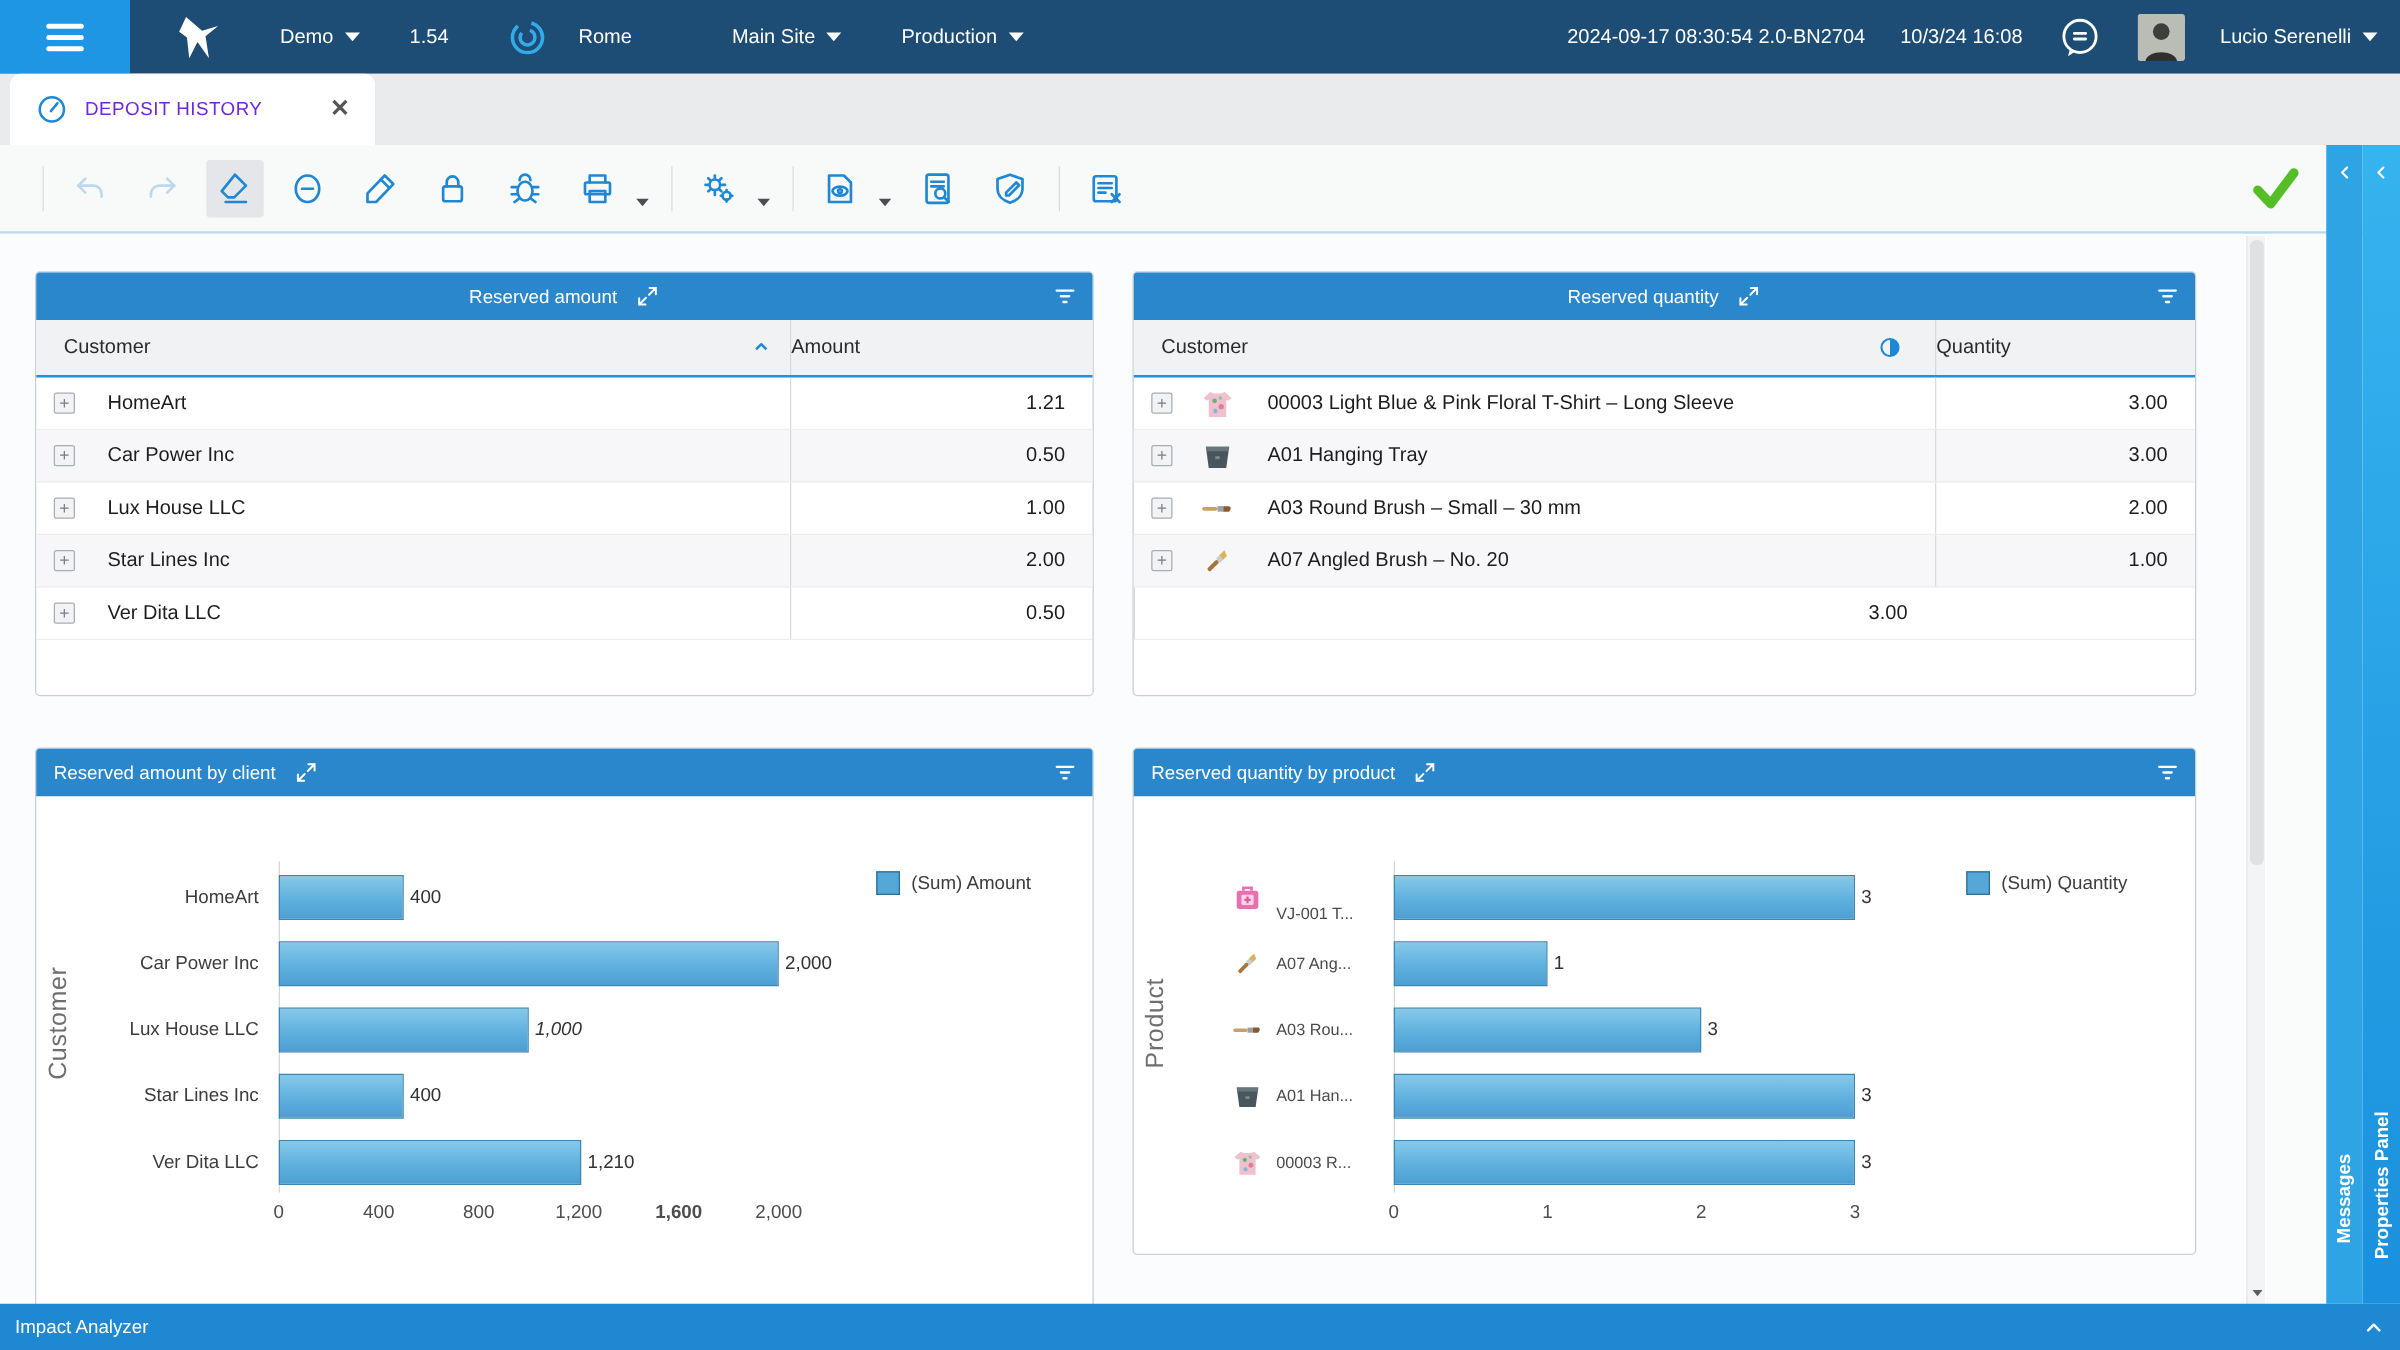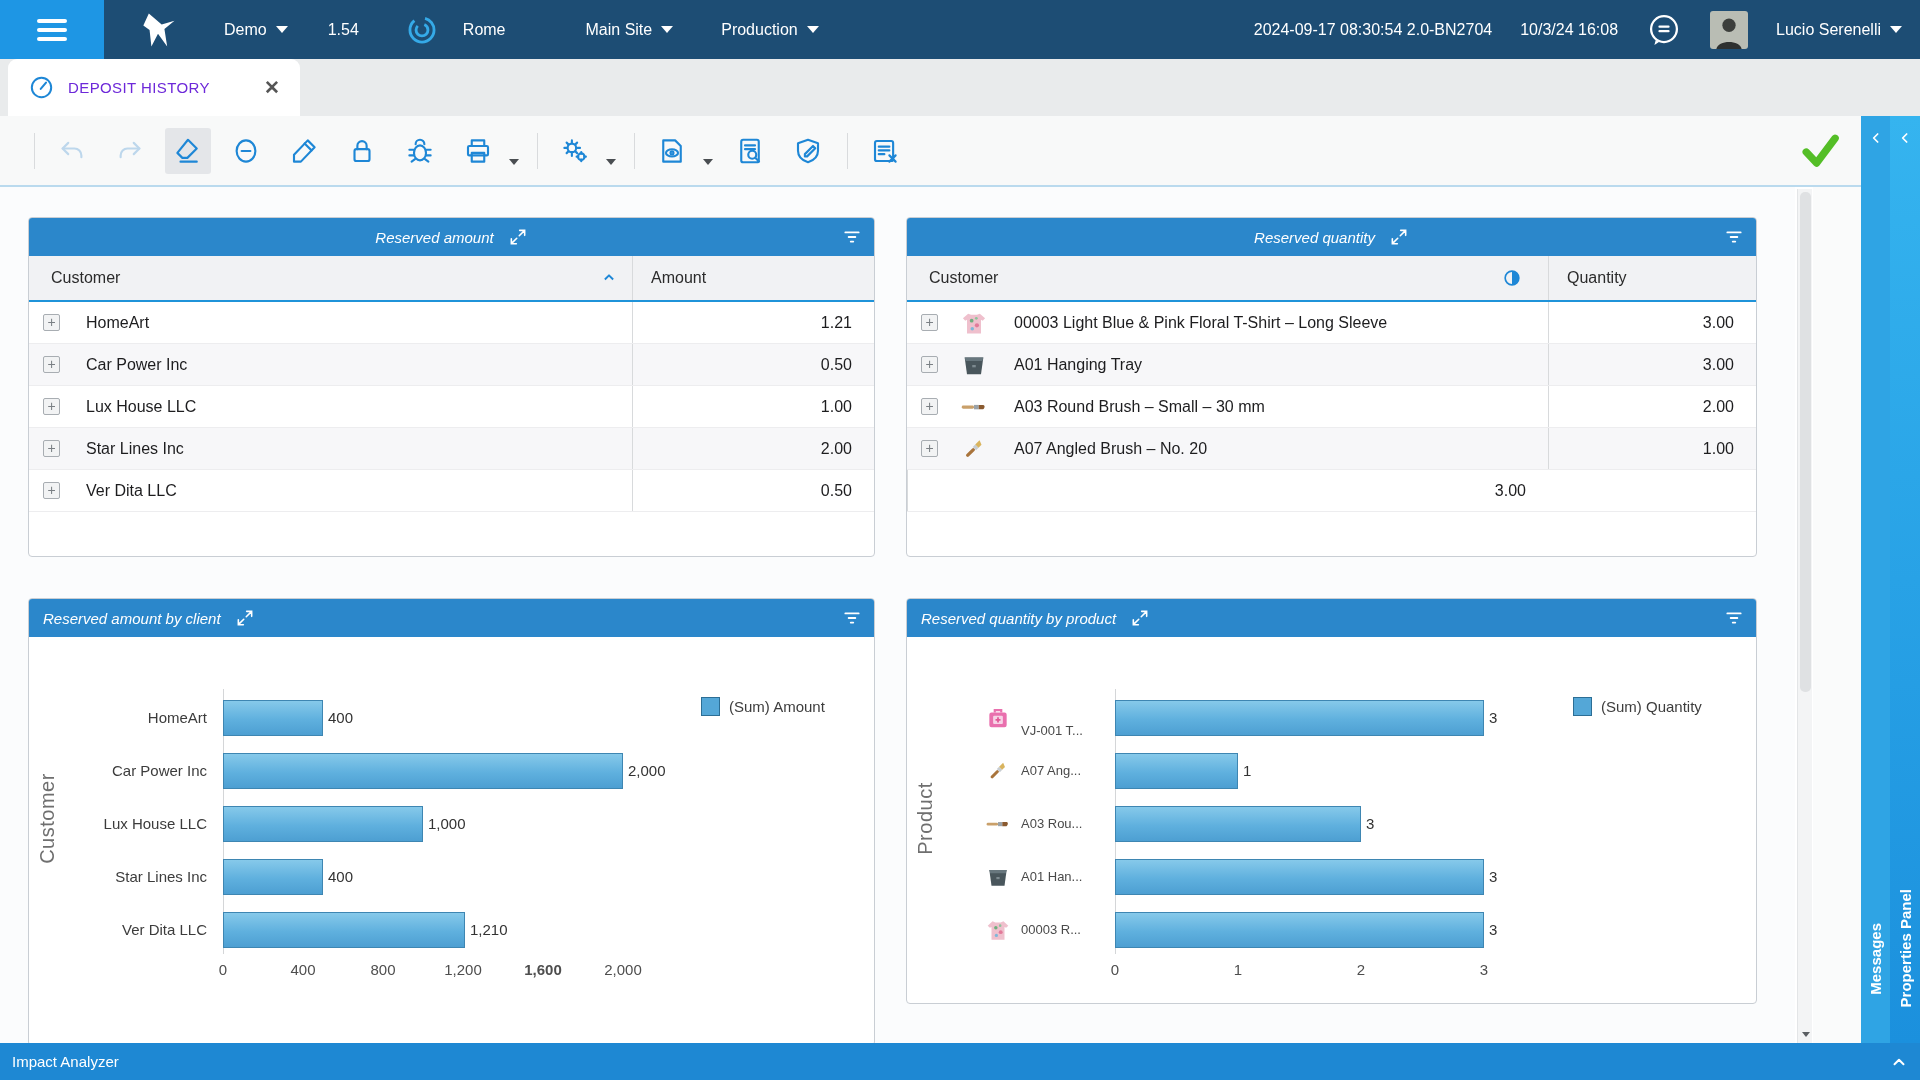--- a/index.html
+++ b/index.html
@@ -42,33 +42,33 @@
   .confirm { position:absolute; left:1798px; top:128px; width:44px; height:44px; cursor:pointer; }
 
   
   .content { position:absolute; left:0; top:187px; width:1795px; height:856px; background:#fbfcfd; }
 
   .panel { position:absolute; background:#fff; border:1px solid #c9ced4; border-radius:4px; }
   .p-head { height:38px; background:#2b87cb; border-radius:3px 3px 0 0; color:#fff;
             display:flex; align-items:center; position:relative; font-size:15px; font-weight:500; }
   .p-head.centered { justify-content:center; }
   .p-head.lefted { padding-left:14px; }
-  .p-title { white-space:nowrap;font-style:italic; }
+  .p-title { white-space:nowrap; }
   .expand-ic { width:20px; height:20px; margin-left:14px; cursor:pointer; }
   .filter-ic { position:absolute; right:12px; top:9px; width:20px; height:20px; cursor:pointer; }
 
   
   .t-head, .t-row { display:grid; align-items:center; font-size:16px; }
   .t-head { height:46px; background:#f1f2f4; color:#2b2b2b; border-bottom:2px solid #1f93d9; }
   .t-row { height:42px; color:#1d1d1f; border-bottom:1px solid #ededef; cursor:pointer; }
   .t-row.alt { background:#f7f7f9; }
   .cell-name { display:flex; align-items:center; position:relative; height:100%; }
   .cell-val { border-left:1px solid #d8dadc; height:100%; display:flex; align-items:center;
               justify-content:flex-end; padding-right:22px; }
-  .t-head .cell-val { justify-content:flex-start; padding-left:18px; }
+  .t-head .cell-val { justify-content:flex-start; }
   .plusbox { width:17px; height:17px; border:1px solid #a8adb2; background:#f2f3f4; border-radius:2px;
              margin-left:14px; position:relative; cursor:pointer; flex:0 0 auto; }
   .plusbox::before { content:"+"; position:absolute; left:0; top:-1px; width:100%; height:100%;
                      text-align:center; font-size:14px; line-height:17px; color:#7a7f84; }
   .t1 .cell-name .rowlabel { margin-left:26px; }
   .t2 .cell-name .rowlabel { margin-left:26px; }
   .thumb { width:28px; height:28px; margin-left:22px; flex:0 0 auto; }
   .sort-ic { position:absolute; right:14px; width:18px; height:18px; }
   .contrast-ic { position:absolute; right:26px; width:20px; height:20px; cursor:pointer; }
   .head-label { margin-left:22px; }
@@ -446,21 +446,21 @@
         </div>
       <div class="zeroline" style="left: 194px; top: 52px; height: 265px;"></div>
           <div class="cat-label" style="left: 0px; width: 178px; top: 63px; text-align: right;">HomeArt</div>
           <div class="bar" style="left: 194px; top: 63px; width: 100px;"></div>
           <div class="bar-label" style="left: 299px; top: 63px;">400</div>
           <div class="cat-label" style="left: 0px; width: 178px; top: 116px; text-align: right;">Car Power Inc</div>
           <div class="bar" style="left: 194px; top: 116px; width: 400px;"></div>
           <div class="bar-label" style="left: 599px; top: 116px;">2,000</div>
           <div class="cat-label" style="left: 0px; width: 178px; top: 169px; text-align: right;">Lux House LLC</div>
           <div class="bar" style="left: 194px; top: 169px; width: 200px;"></div>
-          <div class="bar-label" style="left: 399px; top: 169px;">1,000</div>
+          <div class="bar-label" style="left: 399px; top: 169px; font-style: italic;">1,000</div>
           <div class="cat-label" style="left: 0px; width: 178px; top: 222px; text-align: right;">Star Lines Inc</div>
           <div class="bar" style="left: 194px; top: 222px; width: 100px;"></div>
           <div class="bar-label" style="left: 299px; top: 222px;">400</div>
           <div class="cat-label" style="left: 0px; width: 178px; top: 275px; text-align: right;">Ver Dita LLC</div>
           <div class="bar" style="left: 194px; top: 275px; width: 242px;"></div>
           <div class="bar-label" style="left: 441px; top: 275px;">1,210</div>
           <div class="tick" style="left: 194px; top: 324px;">0</div>
           <div class="tick" style="left: 274px; top: 324px;">400</div>
           <div class="tick" style="left: 354px; top: 324px;">800</div>
           <div class="tick" style="left: 434px; top: 324px;">1,200</div>

